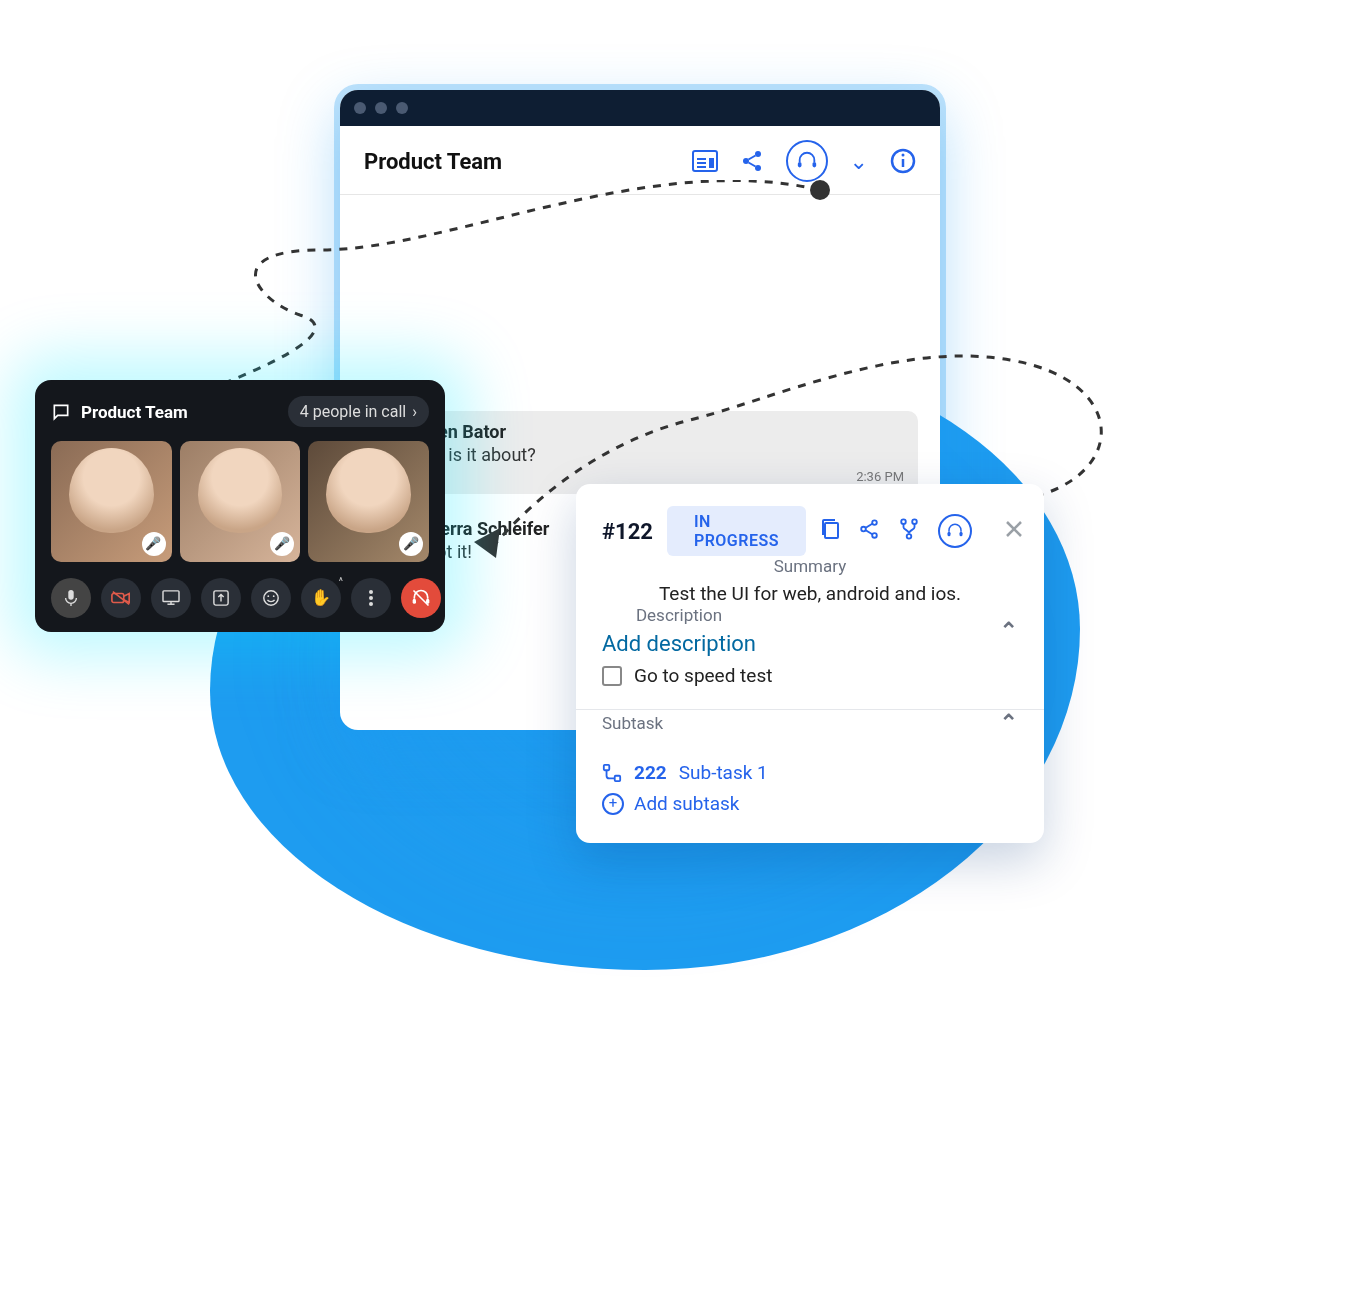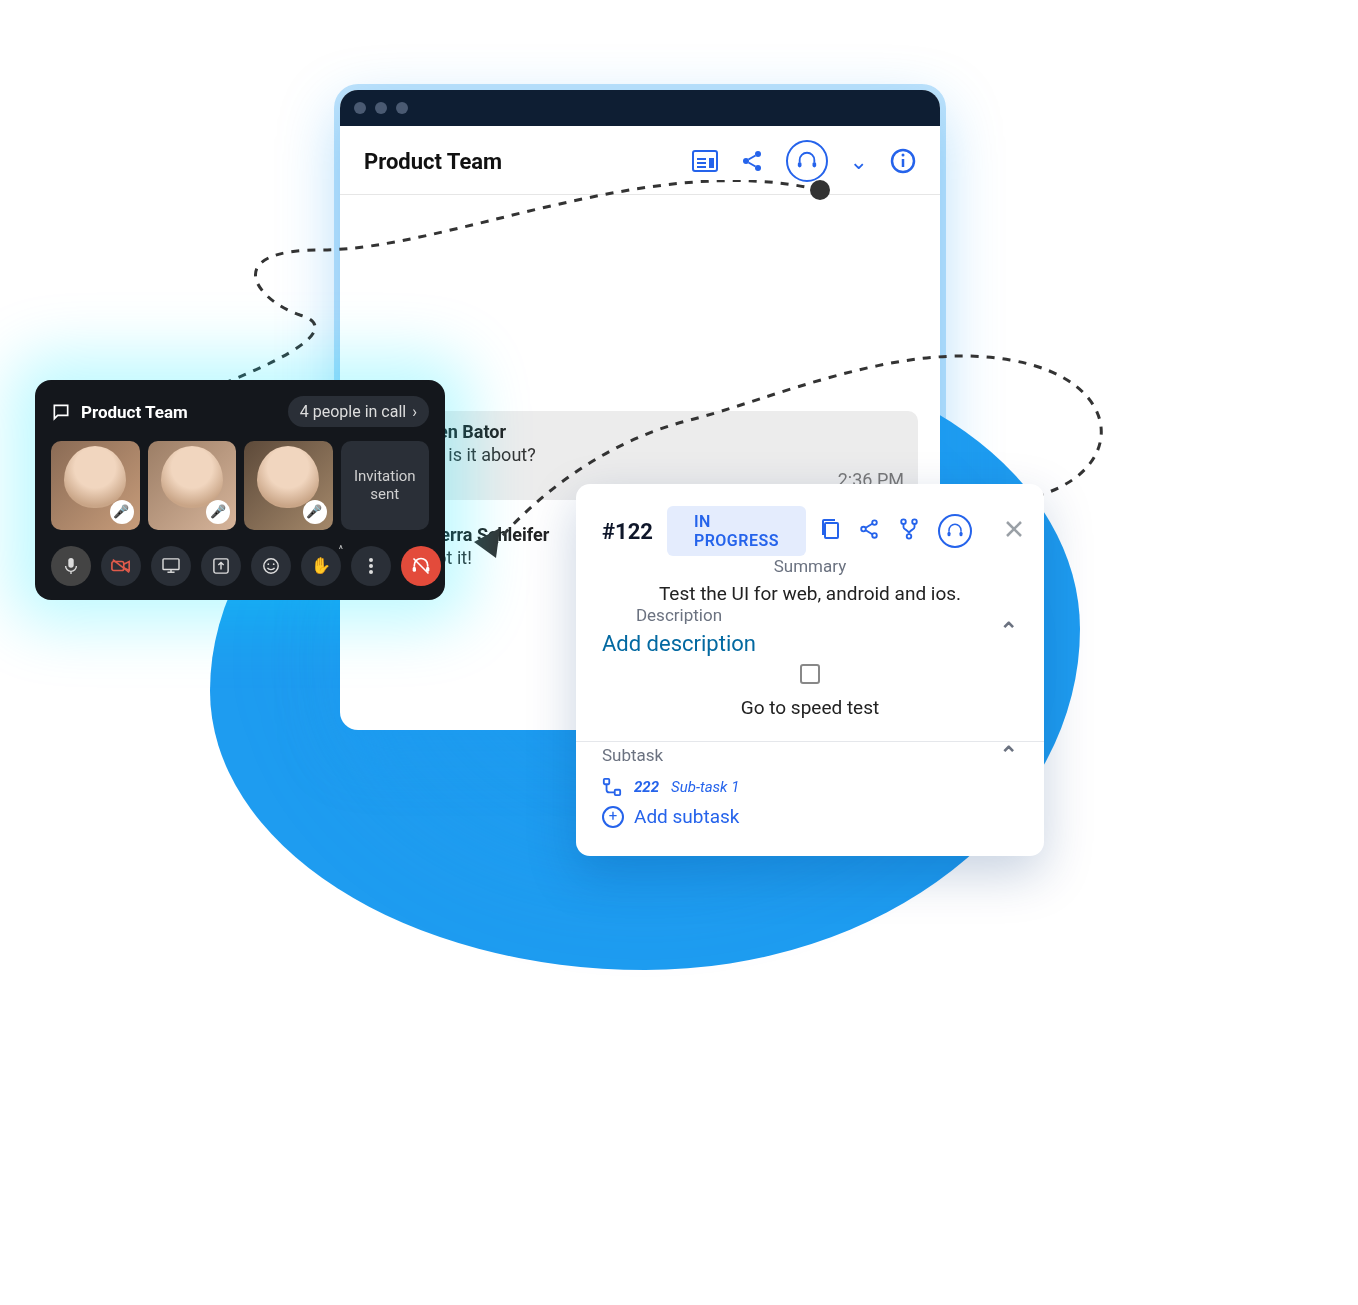--- a/index.html
+++ b/index.html
@@ -69,21 +69,21 @@
   .msg .avatar{
     width:48px;height:48px;border-radius:50%;
     background:#d0d0d0;
     display:flex;align-items:center;justify-content:center;
     font-size:11px;color:#666; position:relative; flex:none;
   }
   .msg .avatar::after{content:"";position:absolute;right:2px;bottom:2px;width:12px;height:12px;border-radius:50%;background:#2ecc71;border:2px solid #fff;}
   .msg .bubble{background:#ececec;border-radius:10px;padding:10px 14px; flex:1;}
   .msg .name{font-weight:700;font-size:18px;color:#222;}
   .msg .text{font-size:18px;color:#333;margin-top:2px;}
-  .msg .time{font-size:18px;color:#777;text-align:right;margin-top:4px;}
+  .msg .time{font-size:13px;color:#777;text-align:right;margin-top:4px;}
   .msg.inset{margin-top:190px;}
 
   
   .call{
     position:absolute;
     left:35px; top:380px;
     width:410px;
     background:#14171C;
     border-radius:16px;
     padding:16px 16px 14px 16px;
@@ -144,24 +144,24 @@
     padding:6px 27px;border-radius:6px;letter-spacing:.5px;
   }
   .t-icons{margin-left:auto;display:flex;align-items:center;gap:18px;color:#2563EB;}
   .t-headset{width:34px;height:34px;border-radius:50%;border:2px solid #2563EB;display:flex;align-items:center;justify-content:center;}
   .t-close{color:#9aa0a6;margin-left:14px;}
   .t-section{text-align:center;}
   .t-label{color:#6b7280;font-size:17px;}
   .t-text{color:#222;font-size:19px;margin-top:6px;}
   .t-link{color:#0369a1;font-size:22px;margin-top:6px;display:inline-block;}
   .t-flex{display:flex;align-items:center;justify-content:space-between;}
-  .check-row{display:flex;align-items:center;gap:12px;font-size:19px;color:#222;margin-top:8px;flex-direction:column;}
+  .check-row{display:flex;align-items:center;gap:12px;font-size:19px;color:#222;margin-top:8px;}
   .cbox{width:20px;height:20px;border:2px solid #888;border-radius:3px;}
   .hr{height:1px;background:#e5e7eb;margin:22px -26px 0 -26px;}
-  .sub-row{display:flex;align-items:center;gap:12px;color:#2563EB;font-size:15px;margin-top:10px;font-style:italic;}
+  .sub-row{display:flex;align-items:center;gap:12px;color:#2563EB;font-size:19px;margin-top:26px;}
   .sub-row .num{font-weight:700;}
   .add-row{display:flex;align-items:center;gap:10px;color:#2563EB;font-size:19px;margin-top:8px;}
   .plus-circ{width:22px;height:22px;border:2px solid #2563EB;border-radius:50%;display:flex;align-items:center;justify-content:center;font-size:15px;line-height:1;}
 
   
   svg.connector{position:absolute;z-index:4;pointer-events:none;}
 
   
   .face{
     width:70%;height:70%;border-radius:50% 50% 48% 48%/55% 55% 45% 45%;
@@ -270,23 +270,20 @@
         <div class="mic">🎤</div>
       </div>
     <div class="tile t2">
         <div class="face"></div>
         <div class="mic">🎤</div>
       </div>
     <div class="tile t3">
         <div class="face"></div>
         <div class="mic">🎤</div>
       </div>
-    <div class="tile invite">
-      <span>Invitation sent</span>
-    </div>
   </div>
   <div class="call-bar">
     <div class="cbtn mic">
       <svg width="16" height="18" viewBox="0 0 16 20" fill="#ddd">
           <rect x="5" y="1" width="6" height="11" rx="3"></rect>
           <path d="M2 10a6 6 0 0 0 12 0" fill="none" stroke="#ddd" stroke-width="1.5"></path>
           <line x1="8" y1="16" x2="8" y2="19" stroke="#ddd" stroke-width="1.5"></line>
         </svg>
     </div>
     <div class="cbtn">

